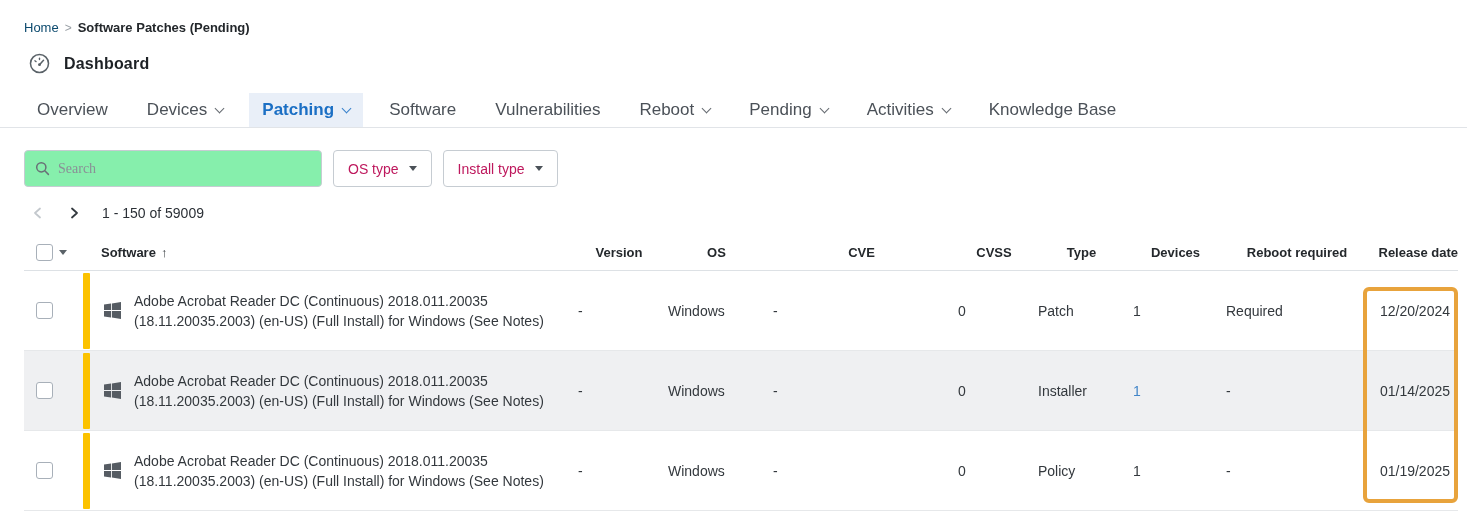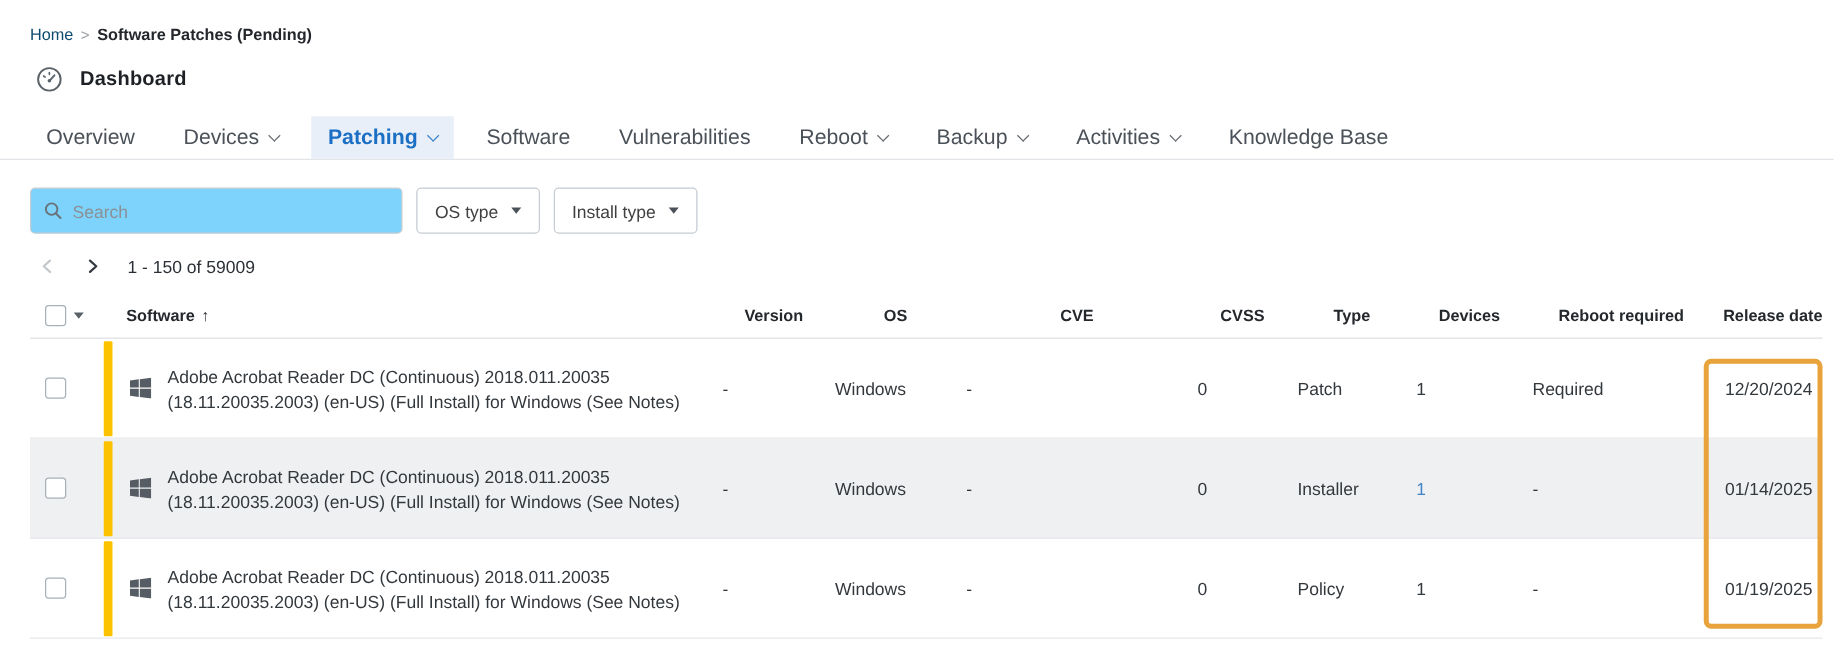--- a/index.html
+++ b/index.html
@@ -22,27 +22,27 @@
           border-bottom:1px solid #e1e4e8; height:34px; }
   .tab { display:flex; align-items:center; gap:9px; padding:0 13px; height:34px;
          font-size:17px; color:#4b5158; cursor:pointer; white-space:nowrap; }
   .tab.active { background:var(--tab-active-bg,#e9eff8); color:var(--accent,#1b6fc4); font-weight:600; }
   .chev { width:7px; height:7px; border-right:1.6px solid currentColor; border-bottom:1.6px solid currentColor;
           transform:rotate(45deg); margin-top:-4px; opacity:.85; }
 
   
   .filters { margin:22px 0 0 24px; display:flex; gap:11px; height:37px; }
   .searchbox { width:298px; height:37px; border:1px solid #c6ccd2; border-radius:4px;
-               display:flex; align-items:center; padding:0 10px; gap:8px; background:#7dd3fc; }
+               display:flex; align-items:center; padding:0 10px; gap:8px; background:#86efac;font-family:Liberation Serif, serif; }
   .searchbox input { border:none; outline:none; flex:1; font-size:14px; color:#33383d;
                      font-family:inherit; background:transparent; }
   .searchbox input::placeholder { color:#8a9096; }
   .filter-btn { height:37px; border:1px solid #c6ccd2; border-radius:4px; background:#fff;
                 display:flex; align-items:center; gap:10px; padding:0 14px; font-size:14px;
-                color:#404040; cursor:pointer; font-family:inherit; }
+                color:#be185d; cursor:pointer; font-family:inherit; }
   .tri-down { width:0; height:0; border-left:4.5px solid transparent; border-right:4.5px solid transparent;
               border-top:5.5px solid #4b5158; }
 
   
   .pager { margin:13px 0 0 30px; display:flex; align-items:center; height:26px; }
   .pg-btn { width:16px; height:20px; display:flex; align-items:center; justify-content:center;
             background:none; border:none; cursor:pointer; padding:0; }
   .pg-btn + .pg-btn { margin-left:20px; }
   .pg-btn.disabled { color:#c3c8cd; }
   .pg-btn.enabled  { color:#343a40; }
@@ -114,21 +114,21 @@
       <span>Software</span>
     </div>
   <div class="tab">
       <span>Vulnerabilities</span>
     </div>
   <div class="tab">
       <span>Reboot</span>
       <span class="chev"></span>
     </div>
   <div class="tab">
-      <span>Backup</span>
+      <span>Pending</span>
       <span class="chev"></span>
     </div>
   <div class="tab">
       <span>Activities</span>
       <span class="chev"></span>
     </div>
   <div class="tab">
       <span>Knowledge Base</span>
     </div>
 </div>

